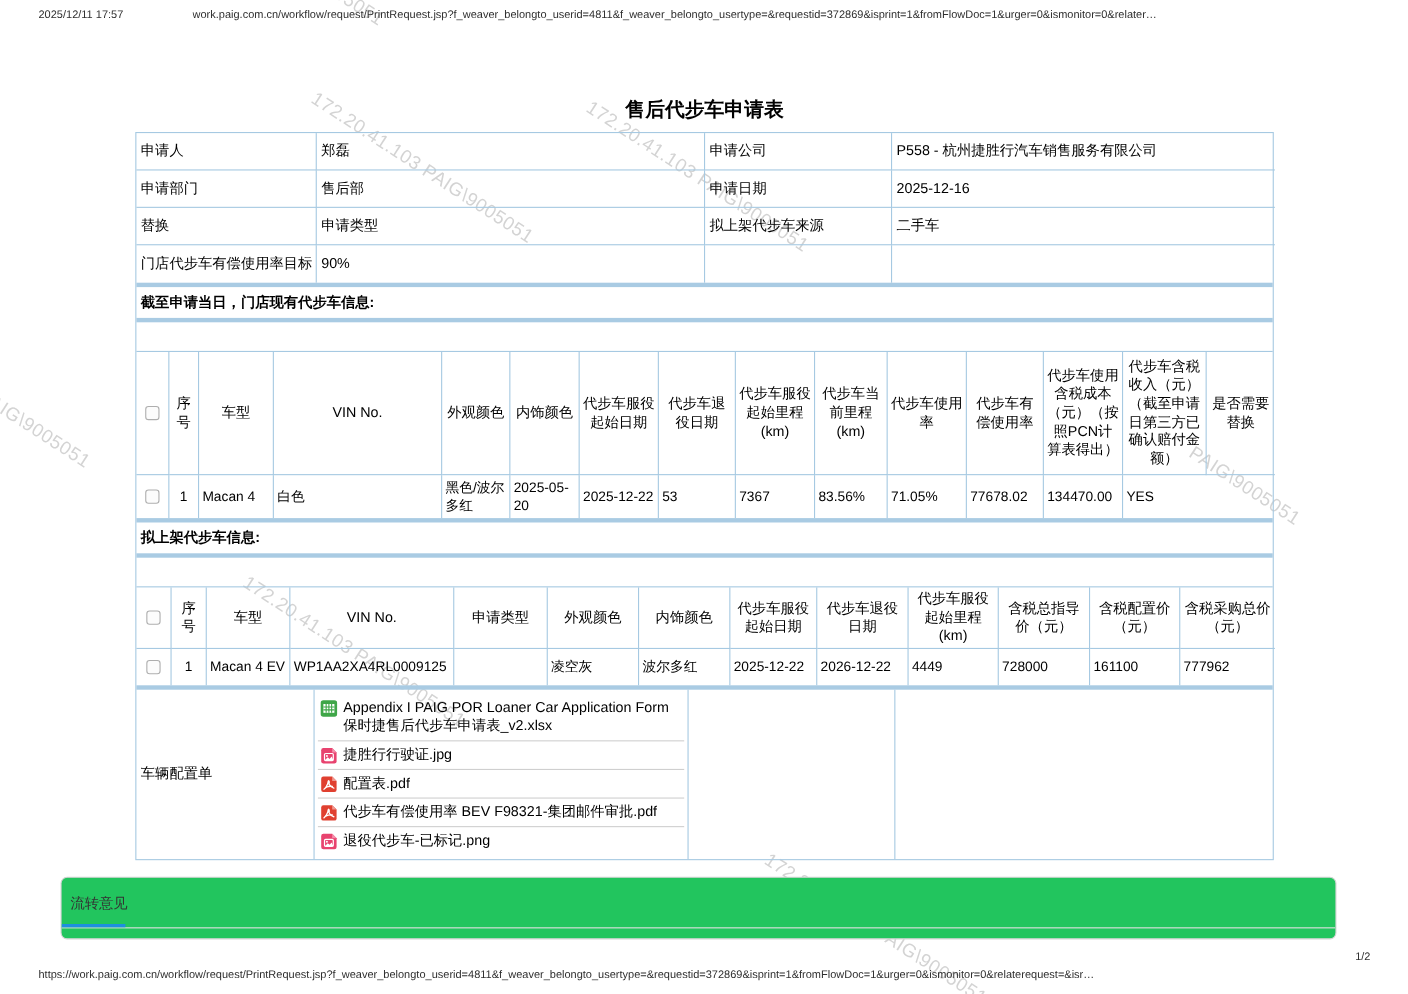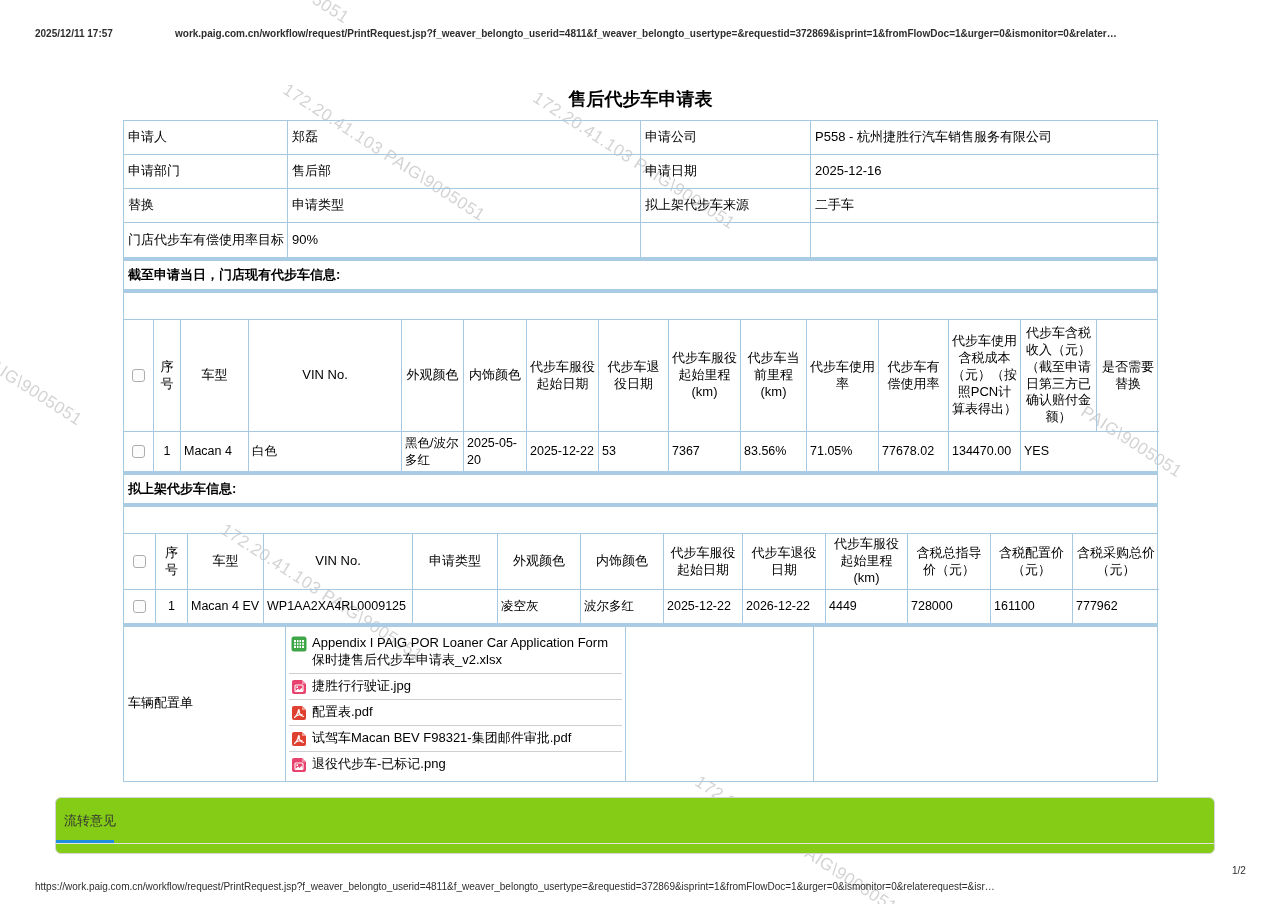--- a/index.html
+++ b/index.html
@@ -8,21 +8,21 @@
   .sheet { position:relative; width:1280px; height:904px; background:#fff; overflow:hidden; }
 
   
   .wm-layer { position:absolute; inset:0; z-index:0; pointer-events:none; }
   .wm { position:absolute; font-size:17px; letter-spacing:.5px; color:#c9c9c9; opacity:.8;
         white-space:nowrap; transform:rotate(33deg); transform-origin:0 0; }
 
   .content { position:relative; z-index:1; }
 
   
-  .phdr { position:absolute; top:28px; font-size:10px; color:#2e2e2e; white-space:nowrap;font-weight:bold; }
+  .phdr { position:absolute; top:8px; font-size:10px; color:#2e2e2e; white-space:nowrap; }
   .phdr.date { left:35px; }
   .phdr.url  { left:175px; max-width:1070px; overflow:hidden; }
   .pftr { position:absolute; top:865px; font-size:10px; color:#2e2e2e; white-space:nowrap; }
   .pftr.url  { left:35px; max-width:1180px; overflow:hidden;margin-top:16px; }
   .pftr.page { left:1232px; }
 
   
   .title { position:absolute; top:87px; left:123px; width:1035px; text-align:center;
            font-size:18px; font-weight:bold; }
 
@@ -63,21 +63,21 @@
   .attach .label-cell { align-items:center; padding-left:4px; font-size:13px; }
   .files { display:flex; flex-direction:column; width:100%; padding:2px 0; }
   .file { display:flex; align-items:flex-start; gap:5px; padding:4px 2px 4px 2px;
           border-bottom:1px solid #cfcfcf; font-size:13px; line-height:1.3; }
   .file:last-child { border-bottom:none; }
   .file .name { cursor:pointer; }
   .ficon { width:16px; height:16px; flex:0 0 auto; margin-top:1px; }
 
   
   .flow-box { position:absolute; top:797px; left:55px; width:1160px; height:57px;
-              border:1px solid #d4d4d4; border-radius:6px; background:#84cc16; overflow:hidden;text-align:center; }
+              border:1px solid #d4d4d4; border-radius:6px; background:#22c55e; overflow:hidden;text-align:center; }
   .flow-tabbar { position:relative; height:46px; border-bottom:1px solid #e2e2e2; }
   .flow-tab { position:absolute; left:8px; top:14px; font-size:13px; color:#333; cursor:pointer; }
   .flow-indicator { position:absolute; left:0; bottom:0; width:58px; height:3px; background:#1e8fdf; }
 </style>
 </head>
 <body>
 
 <div class="sheet">
 
   <div class="wm-layer">
@@ -241,21 +241,21 @@
                 </svg>
               <span class="name">配置表.pdf</span>
             </div>
             <div class="file">
               <svg class="ficon" viewBox="0 0 16 16">
                   <path d="M1 3a2 2 0 0 1 2-2h8l4 4v8a2 2 0 0 1-2 2H3a2 2 0 0 1-2-2z" fill="#e04030"></path>
                   <path d="M11 1l4 4h-4z" fill="#f09a92"></path>
                   <path d="M3.5 12.5c1.2-.8 2.6-2.8 3.3-4.8.6-1.8.4-3 .9-3s.9 1.4.4 3.2c1 1.8 2.8 3.3 4.4 3.6" fill="none" stroke="#fff" stroke-width="1.2" stroke-linecap="round"></path>
                   <path d="M5.5 10.7c1.8-.8 3.9-1.1 5.6-.8" fill="none" stroke="#fff" stroke-width="1.2" stroke-linecap="round"></path>
                 </svg>
-              <span class="name">试驾车Macan BEV F98321-集团邮件审批.pdf</span>
+              <span class="name">代步车有偿使用率 BEV F98321-集团邮件审批.pdf</span>
             </div>
             <div class="file">
               <svg class="ficon" viewBox="0 0 16 16">
                   <path d="M1 3a2 2 0 0 1 2-2h8l4 4v8a2 2 0 0 1-2 2H3a2 2 0 0 1-2-2z" fill="#e8436f"></path>
                   <path d="M11 1l4 4h-4z" fill="#f490ab"></path>
                   <rect x="4" y="6" width="8" height="6.5" rx="1" fill="none" stroke="#fff" stroke-width="1.1"></rect>
                   <circle cx="6.2" cy="8.2" r="0.9" fill="#fff"></circle>
                   <path d="M4.5 12l2.5-2.5 1.6 1.5 1.9-2.2 1.5 3.2z" fill="#fff"></path>
                 </svg>
               <span class="name">退役代步车-已标记.png</span>

